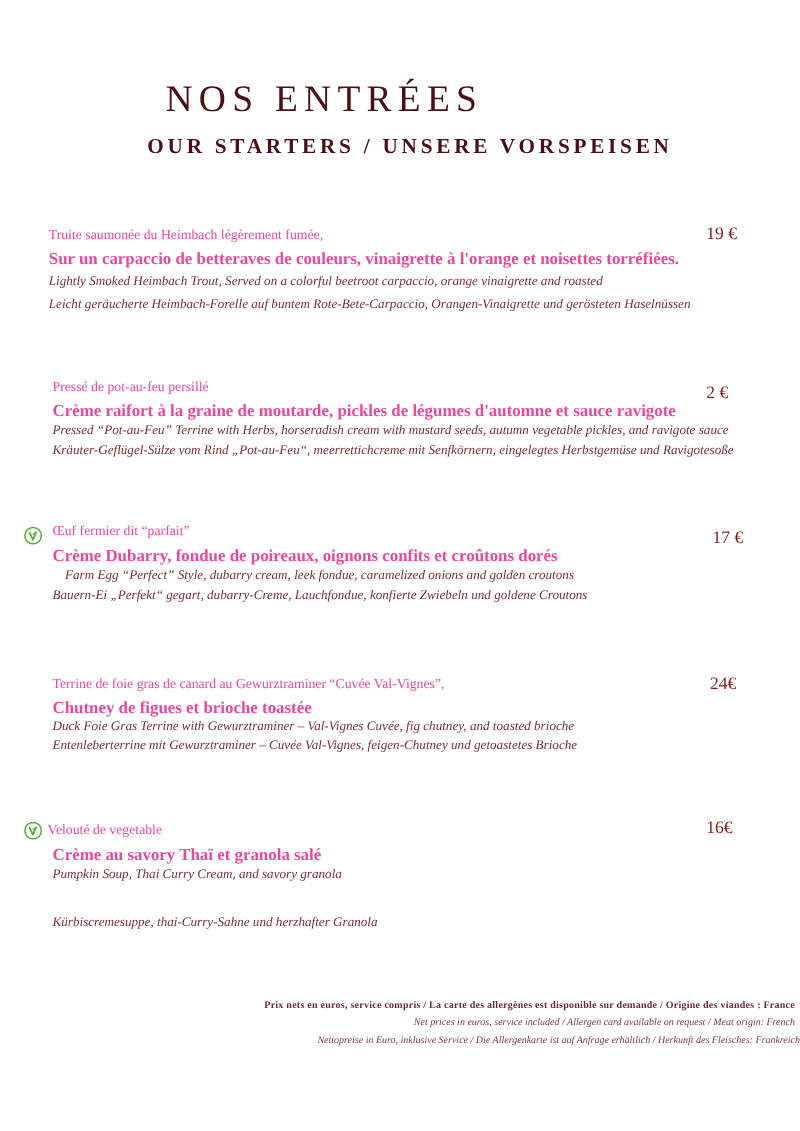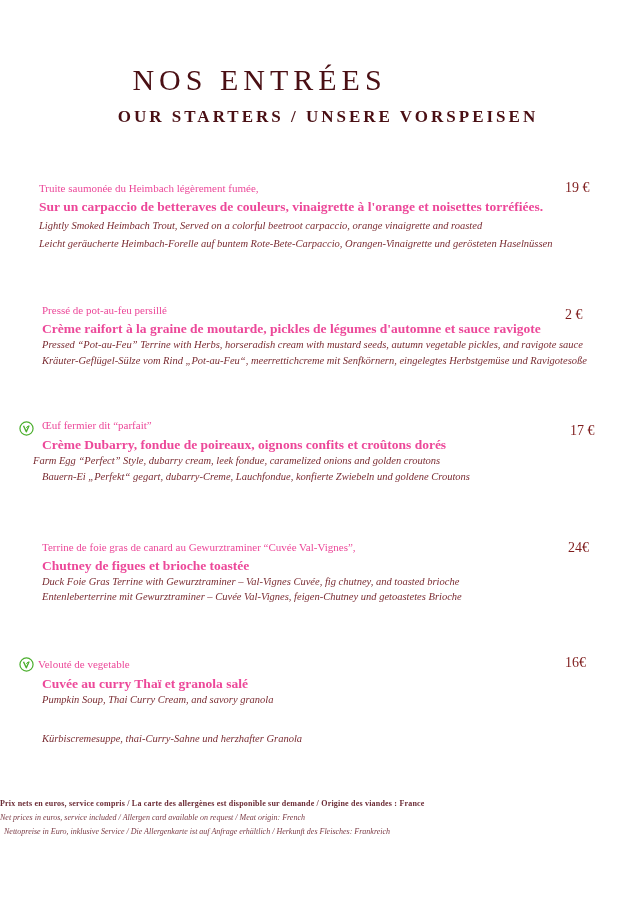--- a/index.html
+++ b/index.html
@@ -78,21 +78,21 @@
     }
     .veg-icon {
       position: absolute;
       width: 15px;
       height: 15px;
     }
     .footer-line {
       position: absolute;
       left: 0;
       width: 636px;
-      text-align: left;
+      text-align: right;
       white-space: nowrap;
       color: #6a2a34;
       line-height: 12px;
     }
     .footer-fr {
       font-size: 8px;
       font-weight: bold;
       letter-spacing: 0.2px;
     }
     .footer-en, .footer-de {
@@ -125,40 +125,40 @@
 
 <div class="dish">
   <svg class="veg-icon" style="left:19px; top:421px;" viewBox="0 0 16 16">
     <circle cx="8" cy="8" r="7" fill="none" stroke="#4caf2e" stroke-width="1.3"></circle>
     <path d="M4.8 5 L7.8 11.5 L10.8 4.8" fill="none" stroke="#4caf2e" stroke-width="1.5" stroke-linejoin="round"></path>
     <path d="M7.6 7.2 L9.6 5.4" fill="none" stroke="#4caf2e" stroke-width="1"></path>
   </svg>
   <div class="dish-name" style="left:42px; top:415px;">Œuf fermier dit “parfait”</div>
   <div class="dish-price" style="left:570px; top:422px;">17 €</div>
   <div class="dish-sub" style="left:42px; top:436px;">Crème Dubarry, fondue de poireaux, oignons confits et croûtons dorés</div>
-  <div class="dish-en" style="left:33px; top:454px;text-align:right;">Farm Egg “Perfect” Style, dubarry cream, leek fondue, caramelized onions and golden croutons</div>
+  <div class="dish-en" style="left:52px; top:454px;text-align:right;">Farm Egg “Perfect” Style, dubarry cream, leek fondue, caramelized onions and golden croutons</div>
   <div class="dish-de" style="left:42px; top:470px;">Bauern-Ei „Perfekt“ gegart, dubarry-Creme, Lauchfondue, konfierte Zwiebeln und goldene Croutons</div>
 </div>
 
 <div class="dish">
   <div class="dish-name" style="left:42px; top:537px;">Terrine de foie gras de canard au Gewurztraminer “Cuvée Val-Vignes”,</div>
   <div class="dish-price" style="left:568px; top:539px;">24€</div>
   <div class="dish-sub" style="left:42px; top:557px;">Chutney de figues et brioche toastée</div>
   <div class="dish-en" style="left:42px; top:575px;">Duck Foie Gras Terrine with Gewurztraminer – Val-Vignes Cuvée, fig chutney, and toasted brioche</div>
   <div class="dish-de" style="left:42px; top:590px;">Entenleberterrine mit Gewurztraminer – Cuvée Val-Vignes, feigen-Chutney und getoastetes Brioche</div>
 </div>
 
 <div class="dish">
   <svg class="veg-icon" style="left:19px; top:657px;" viewBox="0 0 16 16">
     <circle cx="8" cy="8" r="7" fill="none" stroke="#4caf2e" stroke-width="1.3"></circle>
     <path d="M4.8 5 L7.8 11.5 L10.8 4.8" fill="none" stroke="#4caf2e" stroke-width="1.5" stroke-linejoin="round"></path>
     <path d="M7.6 7.2 L9.6 5.4" fill="none" stroke="#4caf2e" stroke-width="1"></path>
   </svg>
   <div class="dish-name" style="left:38px; top:654px;">Velouté de vegetable</div>
   <div class="dish-price" style="left:565px; top:654px;">16€</div>
-  <div class="dish-sub" style="left:42px; top:675px;">Cuvée au curry Thaï et granola salé</div>
+  <div class="dish-sub" style="left:42px; top:675px;">Crème au savory Thaï et granola salé</div>
   <div class="dish-en" style="left:42px; top:693px;">Pumpkin Soup, Thai Curry Cream, and savory granola</div>
   <div class="dish-de" style="left:42px; top:709px;margin-top:23px;">Kürbiscremesuppe, thai-Curry-Sahne und herzhafter Granola</div>
 </div>
 
 <div class="footer-line footer-fr" style="top:798px; padding-left:0px;">Prix nets en euros, service compris / La carte des allergènes est disponible sur demande / Origine des viandes : France</div>
 <div class="footer-line footer-en" style="top:812px;">Net prices in euros, service included / Allergen card available on request / Meat origin: French</div>
 <div class="footer-line footer-de" style="top:826px; padding-left:4px;">Nettopreise in Euro, inklusive Service / Die Allergenkarte ist auf Anfrage erhältlich / Herkunft des Fleisches: Frankreich</div>
 
 </body></html>

